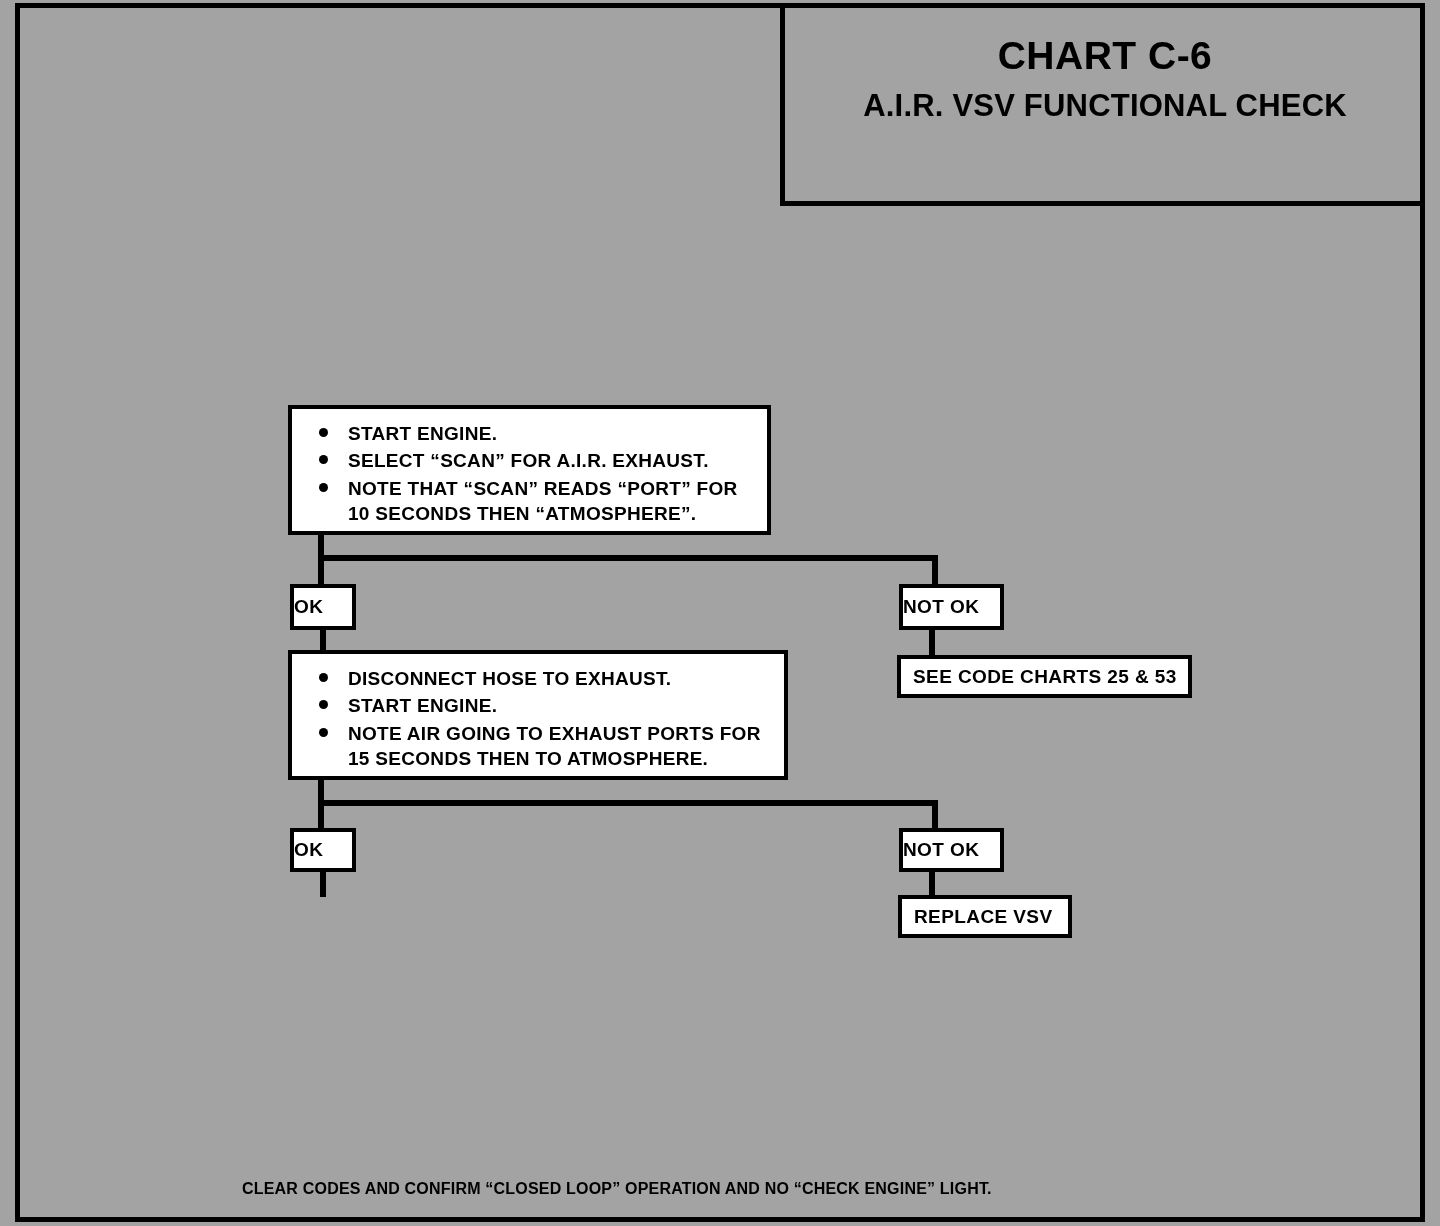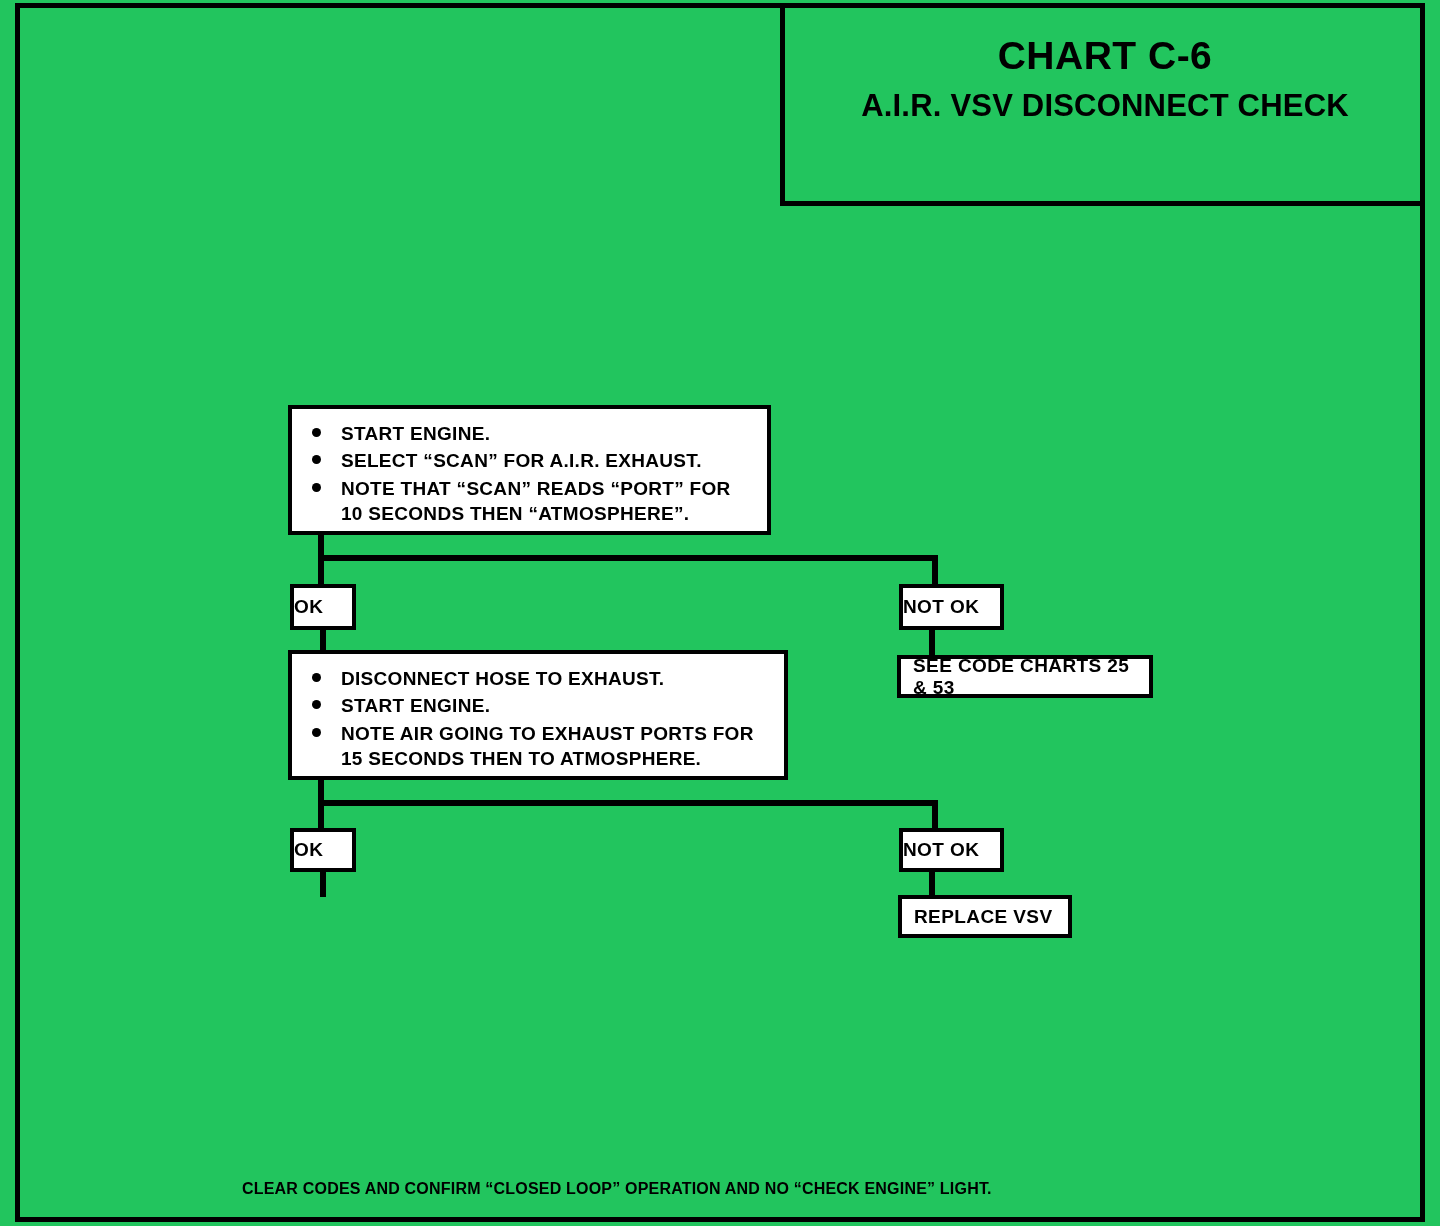--- a/index.html
+++ b/index.html
@@ -8,21 +8,21 @@
     padding: 0;
     background: #ffffff;
   }
   body {
     font-family: "Liberation Sans", sans-serif;
   }
   #page {
     position: relative;
     width: 1440px;
     height: 1226px;
-    background: #22c55e;
+    background: #a3a3a3;
     overflow: hidden;
     text-decoration: underline;
   }
 
   
   .frame {
     position: absolute;
     left: 15px;
     top: 3px;
     width: 1410px;
@@ -70,21 +70,21 @@
     position: absolute;
     border: 3px solid #000000;
     background: #ffffff;
     box-sizing: border-box;
     color: #000000;
   }
   .node.thick { border-width: 4px; }
 
   
   .bullet-box {
-    padding: 12px 10px 10px 14px;
+    padding: 12px 10px 10px 21px;
   }
   .bullet-row {
     display: flex;
     align-items: flex-start;
     font-size: 19px;
     font-weight: bold;
     letter-spacing: 0.3px;
     line-height: 1.34;
     margin-bottom: 2px;
   }
@@ -143,21 +143,21 @@
 </style>
 </head>
 <body>
 
 <div id="page">
 
   <div class="frame"></div>
 
   <div class="title-box">
     <div class="title-main">CHART C-6</div>
-    <div class="title-sub">A.I.R. VSV DISCONNECT CHECK</div>
+    <div class="title-sub">A.I.R. VSV FUNCTIONAL CHECK</div>
   </div>
 
   <div class="node thick bullet-box" style="left:288px; top:405px; width:483px; height:130px;">
     <div class="bullet-row">
       <span class="bullet-dot"></span>
       <span class="bullet-text">START ENGINE.</span>
     </div>
     <div class="bullet-row">
       <span class="bullet-dot"></span>
       <span class="bullet-text">SELECT “SCAN” FOR A.I.R. EXHAUST.</span>
@@ -182,21 +182,21 @@
   </div>
 
   <div class="node thick label-box" style="left:899px; top:584px; width:105px; height:46px;">
     <span>NOT OK</span>
   </div>
 
   <div class="conn" style="left:320px; top:630px; width:6px; height:22px;"></div>
 
   <div class="conn" style="left:929px; top:630px; width:6px; height:27px;"></div>
 
-  <div class="node thick result-box" style="left:897px; top:655px; width:256px; height:43px;">
+  <div class="node thick result-box" style="left:897px; top:655px; width:295px; height:43px;">
     <span>SEE CODE CHARTS 25 &amp; 53</span>
   </div>
 
   <div class="node thick bullet-box" style="left:288px; top:650px; width:500px; height:130px;">
     <div class="bullet-row">
       <span class="bullet-dot"></span>
       <span class="bullet-text">DISCONNECT HOSE TO EXHAUST.</span>
     </div>
     <div class="bullet-row">
       <span class="bullet-dot"></span>

